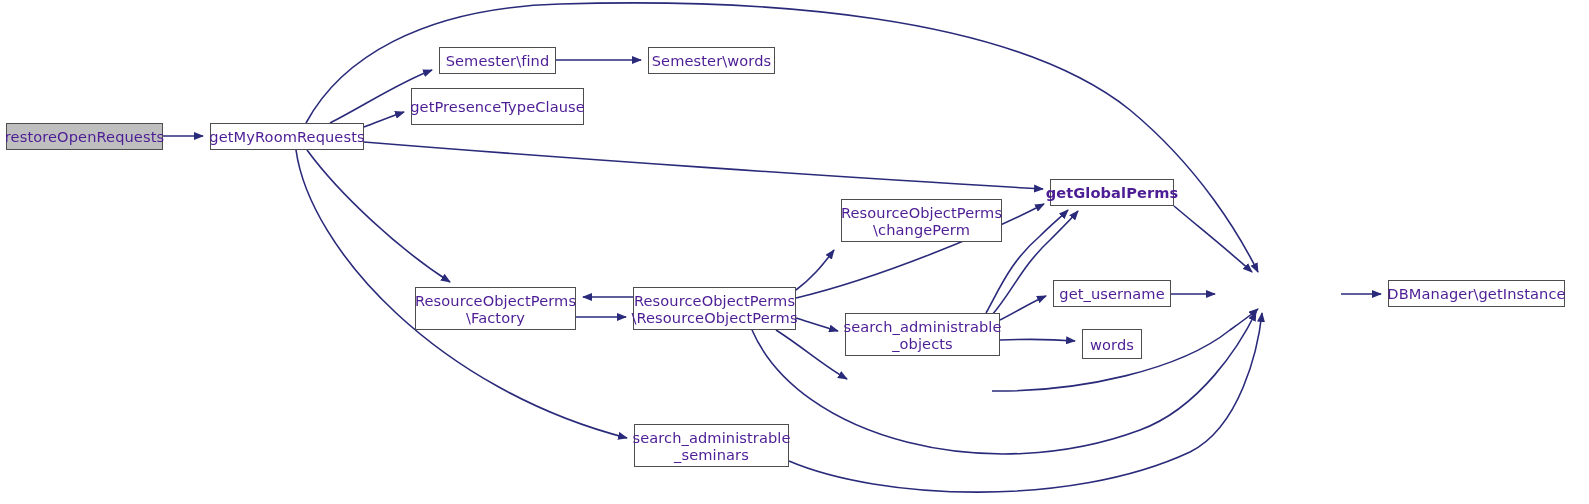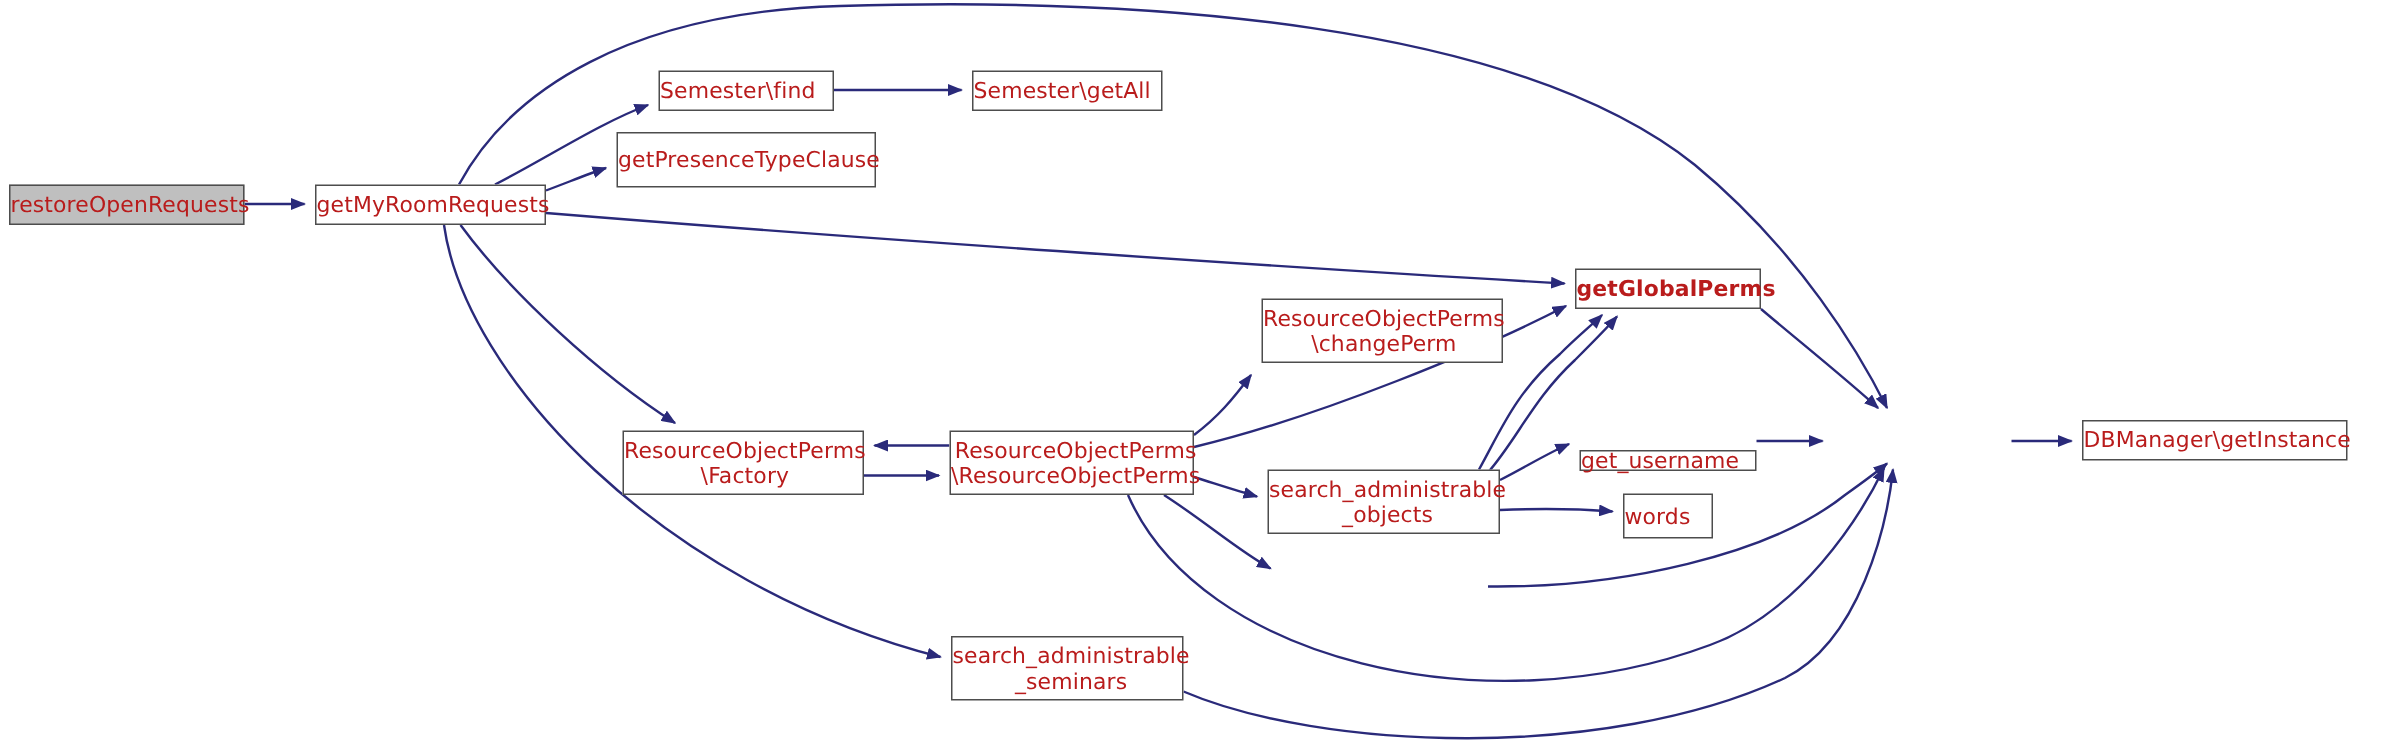--- a/index.html
+++ b/index.html
@@ -1,21 +1,21 @@
 <!DOCTYPE html>
 <html><head>
 <meta charset="utf-8">
 <style>
   html,body{margin:0;padding:0;background:#ffffff;}
   body{font-family:"DejaVu Sans","Liberation Sans",sans-serif;}
   #canvas{position:relative;width:1589px;height:504px;background:#ffffff;overflow:hidden;}
   #edges{position:absolute;left:0;top:0;width:1589px;height:504px;}
   .node{position:absolute;box-sizing:border-box;border:1px solid #4d4d4d;
-        background:#ffffff;display:flex;align-items:center;justify-content:flex-start;
-        text-align:center;color:#b91c1c;font-size:14.6px;line-height:17px;
+        background:#ffffff;display:flex;align-items:center;justify-content:center;
+        text-align:center;color:#4c1d95;font-size:14.6px;line-height:17px;
         letter-spacing:0.1px;white-space:pre;}
   .node.highlight{background:#bfbfbf;}
   .node span{display:block;pointer-events:none;}
 </style>
 </head>
 <body>
 
 <div id="canvas">
 
   <svg id="edges" viewBox="0 0 1589 504" xmlns="http://www.w3.org/2000/svg">
@@ -79,41 +79,41 @@
   <div class="node highlight" style="left:6px;top:123px;width:157px;height:27px;">
     <span>restoreOpenRequests</span>
   </div>
   <div class="node" style="left:210px;top:123px;width:154px;height:27px;">
     <span>getMyRoomRequests</span>
   </div>
   <div class="node" style="left:439px;top:47px;width:117px;height:27px;">
     <span>Semester\find</span>
   </div>
   <div class="node" style="left:648px;top:47px;width:127px;height:27px;">
-    <span>Semester\getAll</span>
+    <span>Semester\words</span>
   </div>
   <div class="node" style="left:411px;top:88px;width:173px;height:37px;">
     <span>getPresenceTypeClause</span>
   </div>
   <div class="node" style="left:1050px;top:179px;width:124px;height:27px;font-weight:bold;">
     <span>getGlobalPerms</span>
   </div>
   <div class="node" style="left:841px;top:199px;width:161px;height:43px;">
     <span>ResourceObjectPerms
 \changePerm</span>
   </div>
   <div class="node" style="left:415px;top:287px;width:161px;height:43px;">
     <span>ResourceObjectPerms
 \Factory</span>
   </div>
   <div class="node" style="left:633px;top:287px;width:163px;height:43px;">
     <span>ResourceObjectPerms
 \ResourceObjectPerms</span>
   </div>
-  <div class="node" style="left:1053px;top:280px;width:118px;height:14px;margin-top:20px;">
+  <div class="node" style="left:1053px;top:280px;width:118px;height:27px;">
     <span>get_username</span>
   </div>
   <div class="node" style="left:1388px;top:280px;width:177px;height:27px;">
     <span>DBManager\getInstance</span>
   </div>
   <div class="node" style="left:845px;top:313px;width:155px;height:43px;">
     <span>search_administrable
 _objects</span>
   </div>
   <div class="node" style="left:1082px;top:329px;width:60px;height:30px;">

